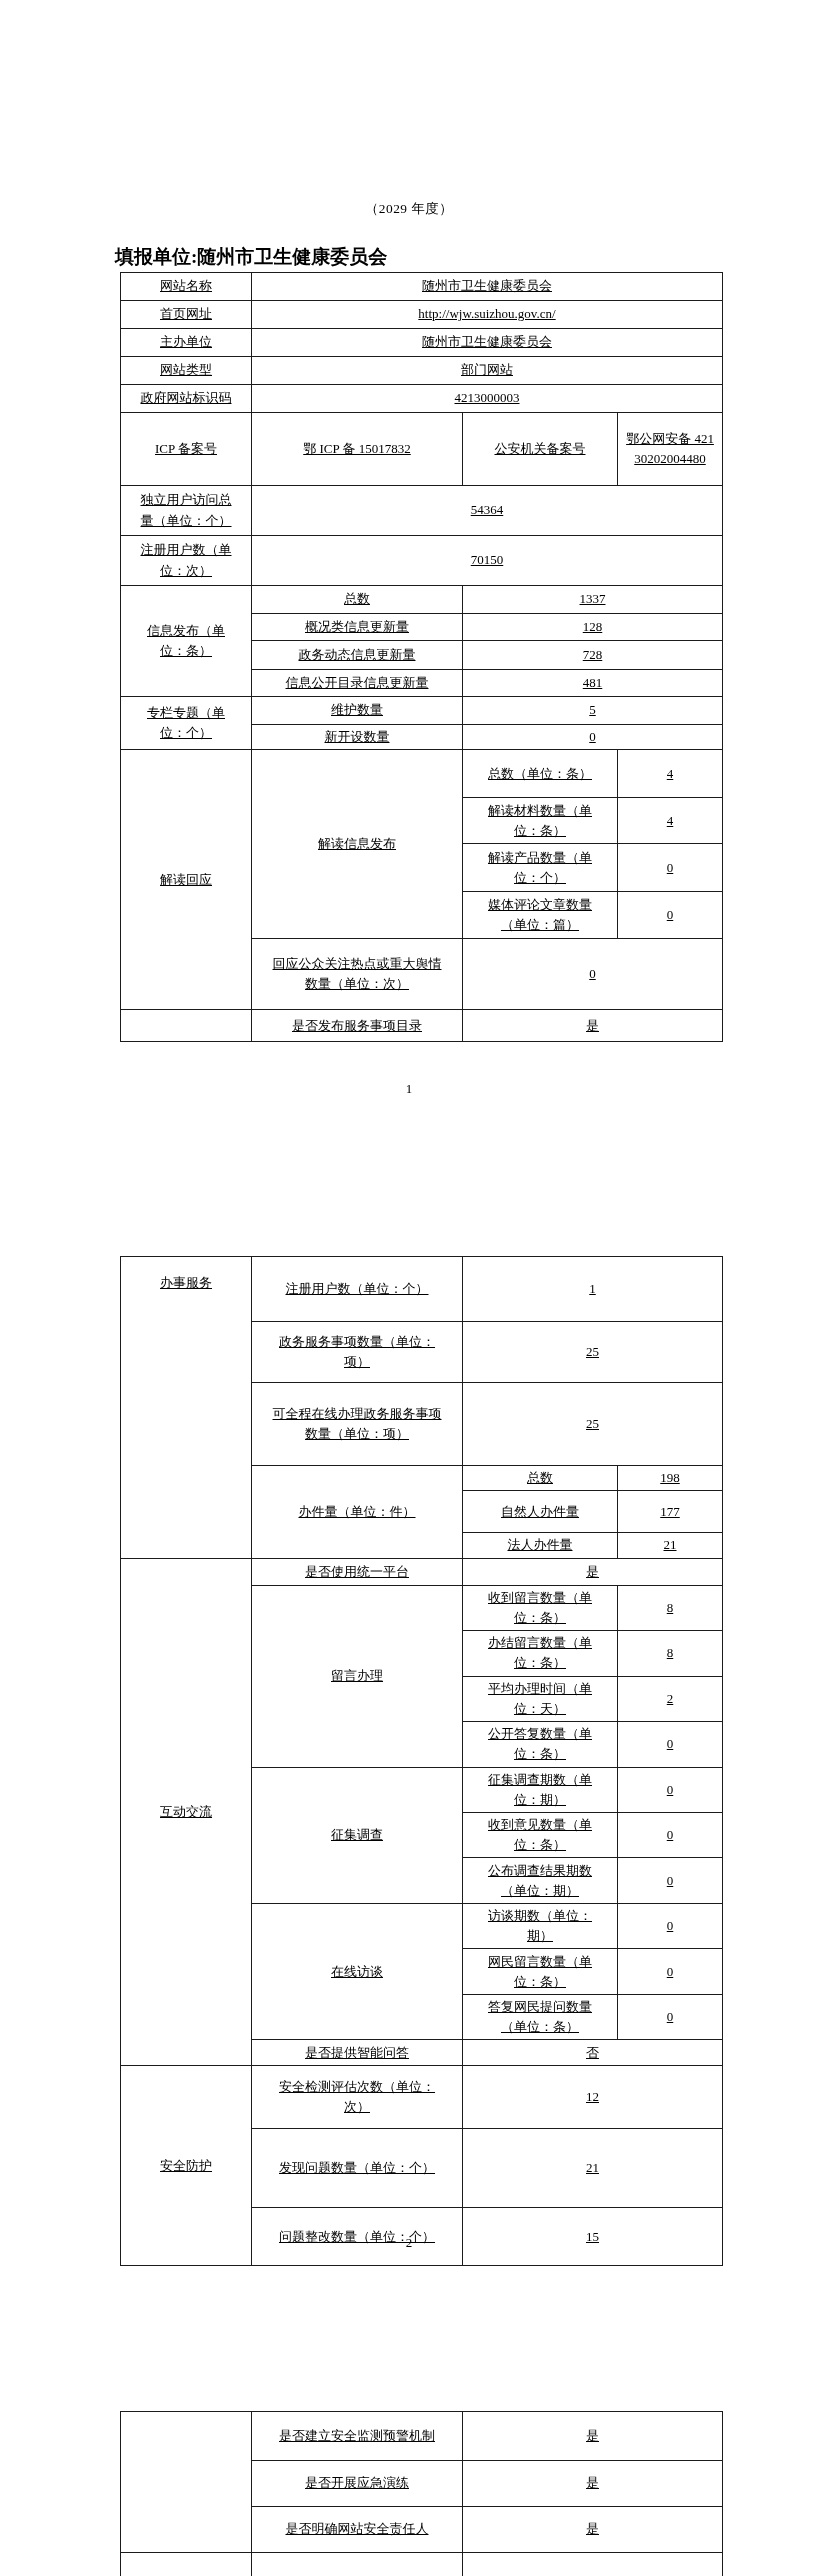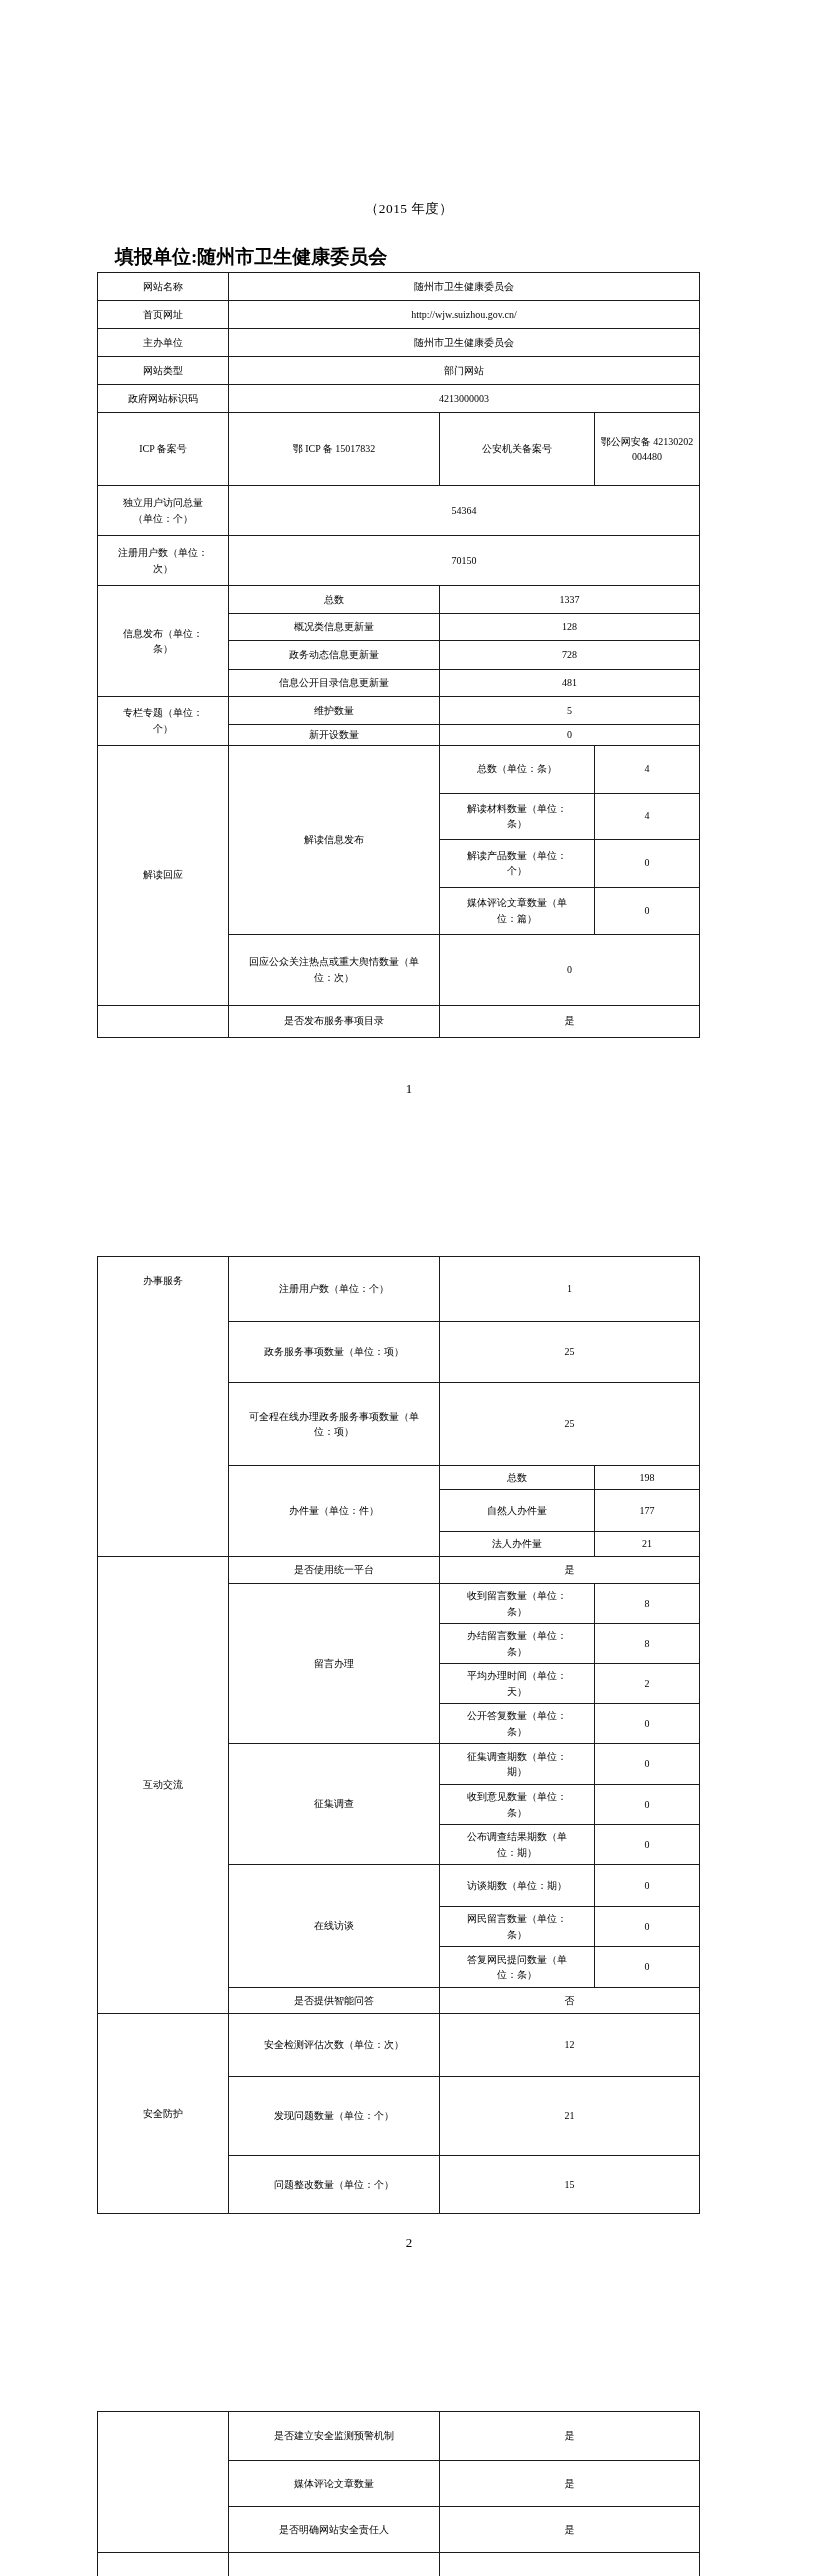--- a/index.html
+++ b/index.html
@@ -12,41 +12,41 @@
     font-size:27px;font-weight:bold;letter-spacing:1.5px;
   }
   .subtitle{
     position:absolute;top:200px;left:0;width:100%;text-align:center;
     font-size:13.4px;letter-spacing:0.5px;
   }
   .unit{
     position:absolute;top:244px;left:115px;font-size:19px;font-weight:bold;
   }
   table.rpt{
-    position:absolute;left:97px;width:602px;
+    position:absolute;left:120px;width:602px;
     border-collapse:collapse;table-layout:fixed;
-    border:1.5px solid #1b1b1b;font-size:10px;line-height:1.55;
+    border:1.5px solid #1b1b1b;font-size:13px;line-height:1.55;text-decoration:underline;
   }
   table.rpt td{
     border:1px solid #1b1b1b;text-align:center;vertical-align:middle;
     padding:2.1px 7.2px;
   }
   table.rpt td.g, table.rpt td.l{padding:2.1px 18.5px;}
   table.rpt td.v{padding:2.1px 5.2px;word-break:break-all;}
   table.rpt td.e{padding:0;}
   .pageno{
     position:absolute;left:0;width:100%;text-align:center;font-size:13px;
   }
 </style>
 </head>
 <body>
 
 <div class="canvas">
 
-  <div class="subtitle">（2015 年度）</div>
+  <div class="subtitle">（2029 年度）</div>
   <div class="unit">填报单位:随州市卫生健康委员会</div>
 
   <table class="rpt" id="t1" style="top: 272px;">
     <colgroup>
         <col style="width:131px">
         <col style="width:211px">
         <col style="width:155px">
         <col style="width:105px">
       </colgroup>
   <tbody>
@@ -251,21 +251,21 @@
         <col style="width:155px">
         <col style="width:105px">
       </colgroup>
   <tbody>
         <tr style="height: 49px;">
           <td rowspan="3" class="e"></td>
           <td class="l">是否建立安全监测预警机制</td>
           <td colspan="2" class="v">是</td>
         </tr>
         <tr style="height: 46px;">
-          <td class="l">媒体评论文章数量</td>
+          <td class="l">是否开展应急演练</td>
           <td colspan="2" class="v">是</td>
         </tr>
         <tr style="height: 46px;">
           <td class="l">是否明确网站安全责任人</td>
           <td colspan="2" class="v">是</td>
         </tr>
         <tr style="height: 77px;">
           <td rowspan="8" class="g">移动新媒体</td>
           <td class="l">是否有移动新媒体</td>
           <td colspan="2" class="v">否</td>

